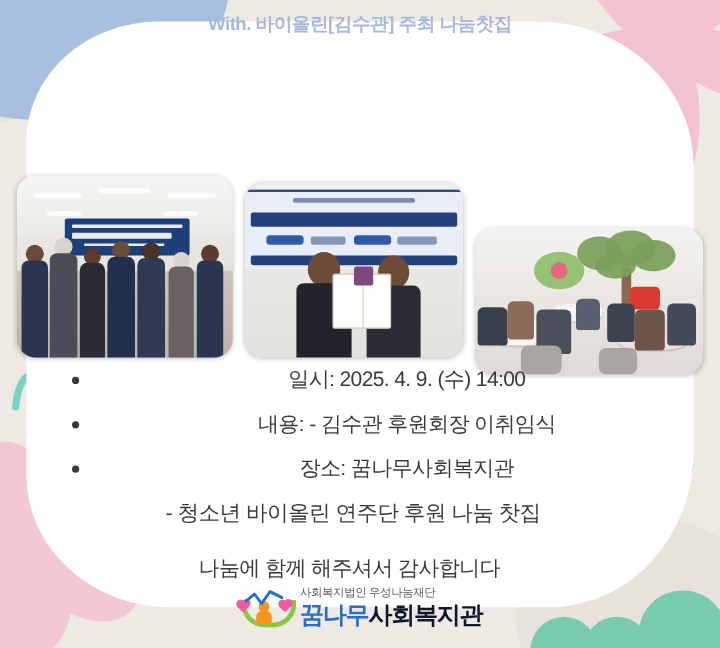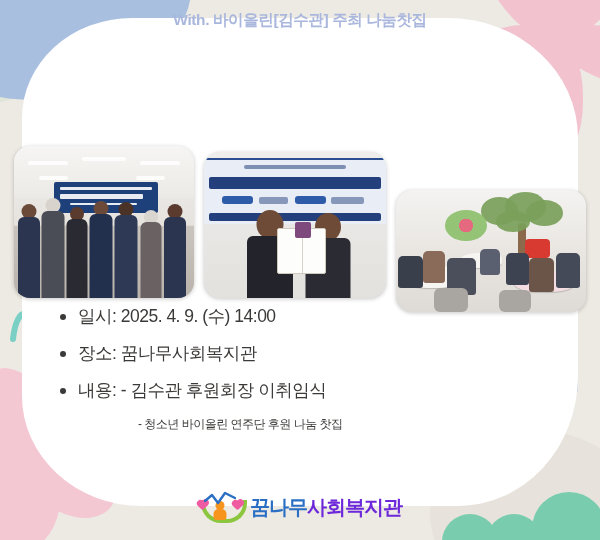--- a/index.html
+++ b/index.html
@@ -123,33 +123,33 @@
   .tree{position:absolute;right:12%;top:2%;width:44%;height:60%;}
   .leafblob{position:absolute;background:#79a05a;border-radius:50%;opacity:.92;}
   .trunk{position:absolute;left:46%;top:42%;width:9%;height:58%;background:#8a6a4a;border-radius:3px;}
   .wreath{position:absolute;left:26%;top:16%;width:22%;height:26%;border-radius:50%;background:radial-gradient(circle at 50% 50%,#e45a73 0 26%,#8bbf6a 27% 100%);opacity:.9;}
   .tbl{position:absolute;background:#f7f5f2;border-radius:40%;box-shadow:0 1px 1px rgba(0,0,0,.18);}
   .chairp{position:absolute;border-radius:5px 5px 3px 3px;}
   .redbag{position:absolute;right:19%;top:40%;width:13%;height:16%;background:#d83a32;border-radius:4px;}
 
   
   .body-text{position:absolute;left:0;top:306px;width:600px;z-index:6;}
-  .info-list{list-style:none;margin:0;padding:0 0 0 78px;}
+  .info-list{list-style:none;margin:0;padding:0 0 0 78px;text-align:center;}
   .info-list li{
     position:relative;
     font-size:17.5px;color:#3c3a38;letter-spacing:-0.5px;
     margin-bottom:16px;line-height:1.2;
   }
   .info-list li:before{
     content:"";position:absolute;left:-18px;top:8px;
     width:6px;height:6px;border-radius:50%;background:#3c3a38;
   }
   .sub-line{
     margin:0 0 0 138px;padding:0;
-    font-size:12px;color:#3c3a38;letter-spacing:-0.5px;line-height:1.2;
+    font-size:18px;color:#3c3a38;letter-spacing:-0.5px;line-height:1.2;
   }
   .thanks{
     margin:22px 0 0 0;text-align:center;
     font-size:17.5px;color:#3c3a38;letter-spacing:-0.5px;
     padding-right:18px;
   }
 
   
   .footer{
     position:absolute;left:0;bottom:16px;width:600px;z-index:7;
@@ -168,21 +168,21 @@
   .logo-heart:before,.logo-heart:after{content:"";position:absolute;width:7px;height:7px;background:#ef5ba1;border-radius:50%;}
   .logo-heart:before{top:-3.5px;left:0;}
   .logo-heart:after{top:0;right:-3.5px;}
   .heart-l{left:1px;top:12px;}
   .heart-r{right:1px;top:12px;}
 
   .logo-text{line-height:1.1;text-align:left;}
   .logo-top{font-size:9.5px;color:#58585a;letter-spacing:-0.3px;margin-bottom:1px;}
   .logo-main{font-size:20px;font-weight:bold;letter-spacing:-1px;}
   .logo-main .blue{color:#2a6fc4;}
-  .logo-main .dark{color:#6d28d9;}
+  .logo-main .dark{color:#0f172a;}
 </style>
 </head>
 <body>
 
 <div class="deco blob-green-tl"></div>
 <div class="deco blob-blue-tl"></div>
 
 <div class="deco petal-tr" style="background:transparent;">
   <span style="transform:translate(-50%,0) rotate(0deg);"></span>
   <span style="transform:translate(-50%,0) rotate(72deg);"></span>
@@ -328,37 +328,39 @@
       <div class="chairp" style="left:84%;top:52%;width:13%;height:28%;background:#454a58;"></div>
       <div class="chairp" style="left:20%;top:80%;width:18%;height:20%;background:#a9a6a2;border-radius:6px;"></div>
       <div class="chairp" style="left:54%;top:82%;width:17%;height:18%;background:#a9a6a2;border-radius:6px;"></div>
     </div>
   </div>
 </div>
 
 <div class="body-text">
   <ul class="info-list">
     <li>일시: 2025. 4. 9. (수) 14:00</li>
+    <li>내용: - 김수관 후원회장 이취임식</li>
     <li>장소: 꿈나무사회복지관</li>
-    <li>내용: - 김수관 후원회장 이취임식</li>
   </ul>
   <p class="sub-line">- 청소년 바이올린 연주단 후원 나눔 찻집</p>
+  <p class="thanks">나눔에 함께 해주셔서 감사합니다</p>
 </div>
 
 <div class="footer">
   <div class="logo-mark">
     <div class="logo-arc"></div>
     <div class="logo-figure-head"></div>
     <div class="logo-figure-body"></div>
     <div class="logo-heart heart-l"></div>
     <div class="logo-heart heart-r"></div>
     <div class="logo-zig">
       <svg width="32" height="14" viewBox="0 0 32 14" fill="none" aria-hidden="true">
         <path d="M1 10 L8 4 L14 12 L21 2 L31 7" stroke="#2a6fc4" stroke-width="2.4" stroke-linecap="round" stroke-linejoin="round" fill="none"></path>
       </svg>
     </div>
   </div>
   <div class="logo-text">
+    <div class="logo-top">사회복지법인 우성나눔재단</div>
     <div class="logo-main">
       <span class="blue">꿈나무</span><span class="dark">사회복지관</span>
     </div>
   </div>
 </div>
 
 </body></html>

